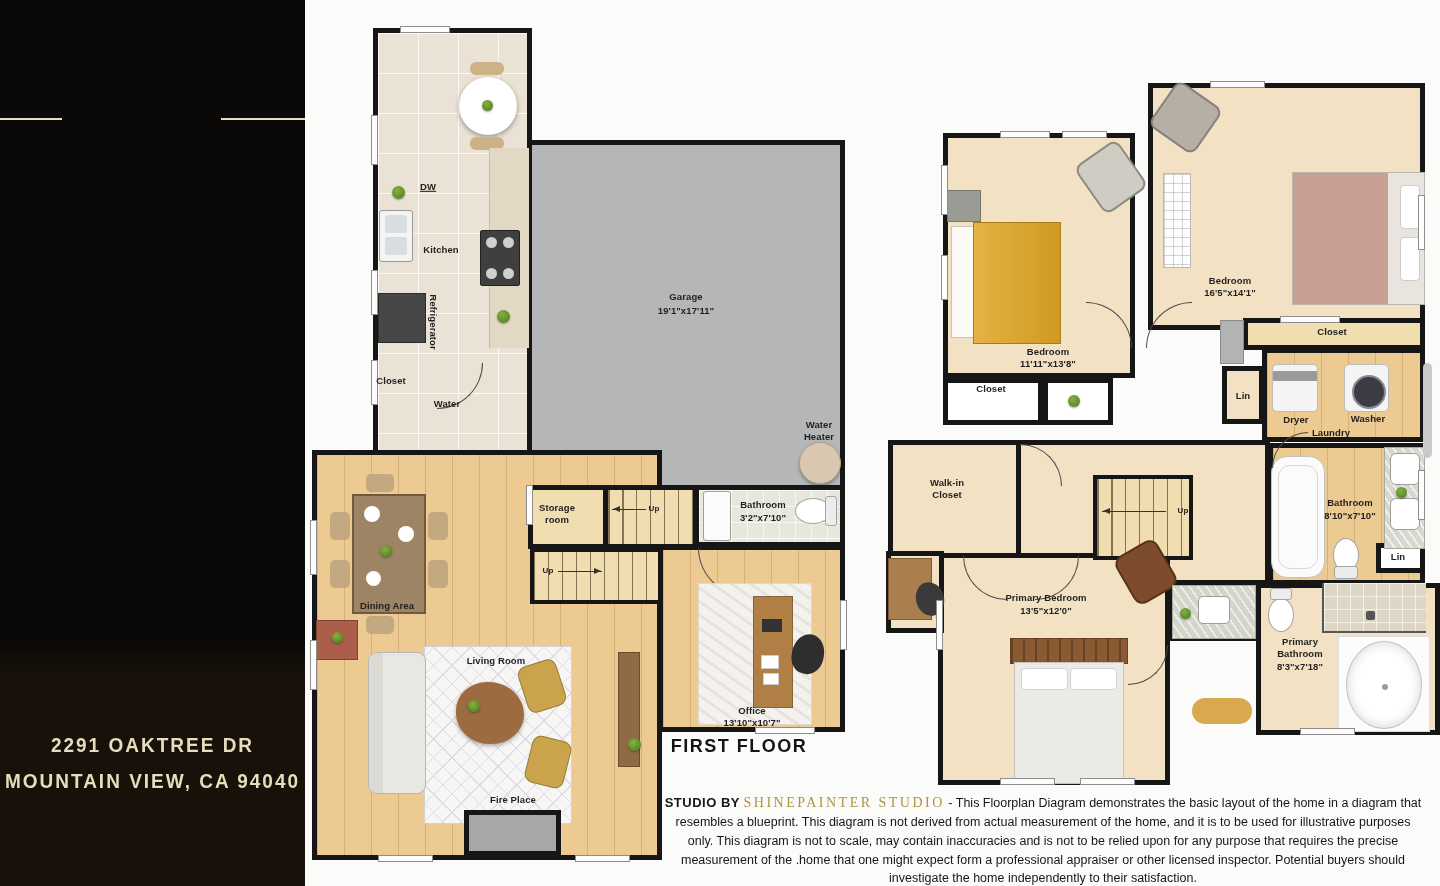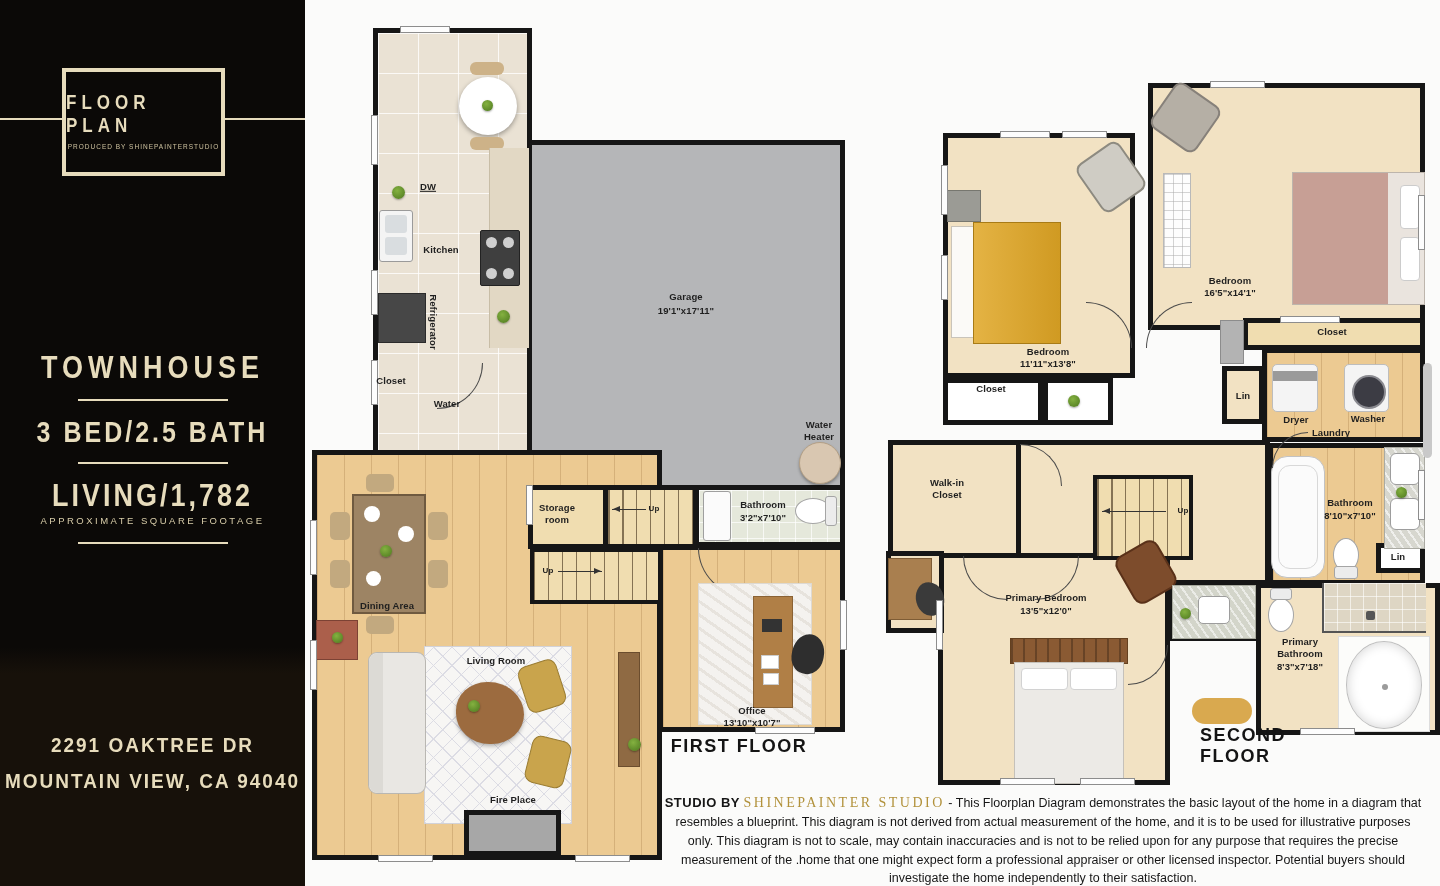--- a/index.html
+++ b/index.html
@@ -60,33 +60,20 @@
   .scrollthumb{position:absolute;left:1423px;top:363px;width:9px;height:95px;border-radius:5px;background:#c9c9c9;}
 </style>
 </head>
 <body>
 
 <div class="canvas">
 
   <aside class="sidebar">
     <div class="logo-line" style="left:0;width:62px;"></div>
     <div class="logo-line" style="left:221px;width:84px;"></div>
-    <div class="logo-box">
-      <div class="logo-title">FLOOR PLAN</div>
-      <div class="logo-sub">PRODUCED BY SHINEPAINTERSTUDIO</div>
-    </div>
-    <div class="spec">
-      <div class="spec-line" style="font-size:27px;">TOWNHOUSE</div>
-      <div class="divider"></div>
-      <div class="spec-line" style="font-size:25px;letter-spacing:3px;">3 BED/2.5 BATH</div>
-      <div class="divider"></div>
-      <div class="spec-line" style="font-size:27px;letter-spacing:3px;">LIVING/1,782</div>
-      <div class="spec-note">APPROXIMATE SQUARE FOOTAGE</div>
-      <div class="divider"></div>
-    </div>
     <div class="address">
       <div>2291 OAKTREE DR</div>
       <div>MOUNTAIN VIEW, CA 94040</div>
     </div>
   </aside>
 
   <div class="room tile" style="left:373px;top:28px;width:159px;height:430px;"></div>
   <div class="room garageFloor" style="left:527px;top:140px;width:318px;height:350px;"></div>
   <div class="room wood" style="left:312px;top:450px;width:350px;height:410px;"></div>
   <div class="room woodLight" style="left:528px;top:485px;width:80px;height:64px;"></div>
@@ -309,21 +296,20 @@
 Closet</div>
   <div class="lbl sm" style="left:1183px;top:511px;">Up</div>
   <div class="lbl" style="left:1350px;top:503px;">Bathroom</div>
   <div class="lbl" style="left:1350px;top:516px;">8'10"x7'10"</div>
   <div class="lbl" style="left:1398px;top:557px;">Lin</div>
   <div class="lbl" style="left:1046px;top:598px;">Primary Bedroom</div>
   <div class="lbl" style="left:1046px;top:611px;">13'5"x12'0"</div>
   <div class="lbl" style="left:1300px;top:655px;">Primary
 Bathroom
 8'3"x7'18"</div>
-  <div class="floor-title" style="left:1280px;top:746px;">SECOND FLOOR</div>
 
   <p class="footer-text">
     <span class="fb">STUDIO BY</span>
     <span class="studio">SHINEPAINTER STUDIO</span>
     <span>- This Floorplan Diagram demonstrates the basic layout of the home in a diagram that resembles a blueprint. This diagram is not derived from actual measurement of the home, and it is to be used for illustrative purposes only. This diagram is not to scale, may contain inaccuracies and is not to be relied upon for any purpose that requires the precise measurement of the .home that one might expect form a professional appraiser or other licensed inspector. Potential buyers should investigate the home independently to their satisfaction.</span>
   </p>
 
   <div class="scrollthumb"></div>
 
 </div>

